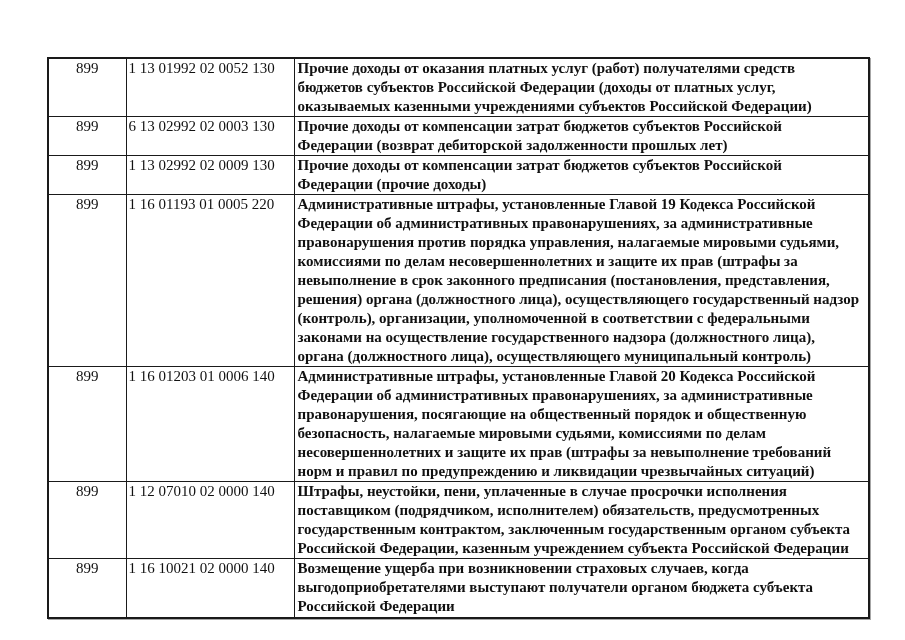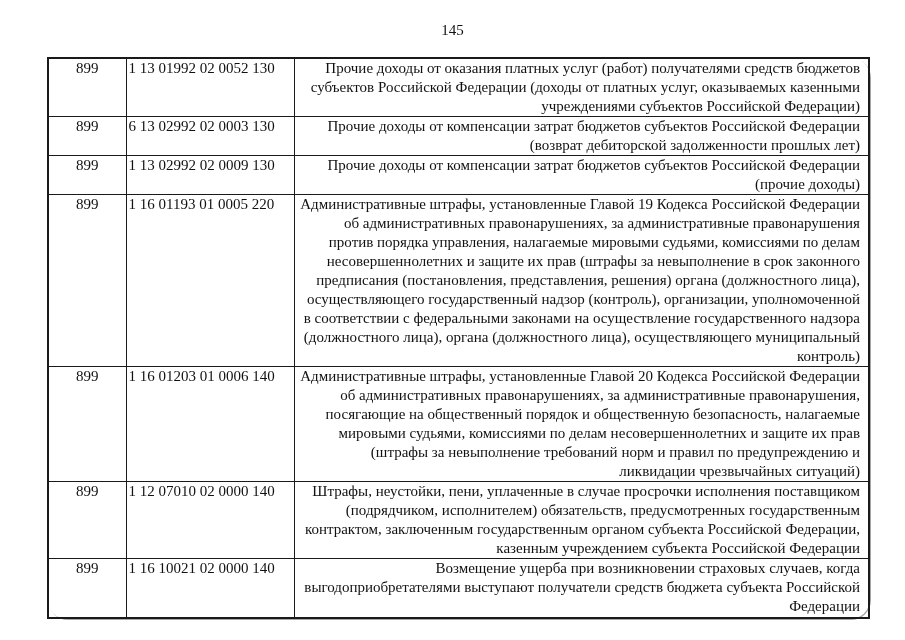--- a/index.html
+++ b/index.html
@@ -23,48 +23,46 @@
     line-height: 19px;
   }
   .codes-table {
     position: absolute;
     top: 57px; left: 47px;
     width: 821px;
     border-collapse: collapse;
     table-layout: fixed;
     font-size: 15px;
     line-height: 19px;
-    border-radius: 20px;
   }
   .codes-table col.col-admin { width: 78px; }
   .codes-table col.col-kbk   { width: 168px; }
   .codes-table col.col-desc  { width: 575px; }
   .codes-table, .codes-table td { border: 1px solid #1a1a1a; }
   .codes-table { border: 2px solid #1a1a1a; box-shadow: 1px 1px 0 rgba(0,0,0,0.35); }
   .codes-table td {
     vertical-align: top;
     padding: 0 2px;
   }
   td.cell-admin { text-align: center; }
   td.cell-kbk   { white-space: nowrap; }
-  td.cell-desc  { text-align: right; padding: 0 8px 0 3px; }
+  td.cell-desc  { text-align: left; padding: 0 8px 0 3px; font-weight: bold; }
   tr.r0 { height: 57px; }
   tr.r1 { height: 37px; }
   tr.r2 { height: 38px; }
   tr.r3 { height: 163px; }
   tr.r4 { height: 113px; }
   tr.r5 { height: 73px; }
   tr.r6 { height: 59px; }
 </style>
 </head>
 <body>
 
 <div class="page">
 
-  <div class="page-number">145</div>
 
   <table class="codes-table">
     <colgroup>
       <col class="col-admin">
       <col class="col-kbk">
       <col class="col-desc">
     </colgroup>
     <tbody>
       <tr class="r0">
         <td class="cell-admin">899</td>
@@ -92,18 +90,18 @@
         <td class="cell-desc">Административные штрафы, установленные Главой 20 Кодекса Российской Федерации об административных правонарушениях, за административные правонарушения, посягающие на общественный порядок и общественную безопасность, налагаемые мировыми судьями, комиссиями по делам несовершеннолетних и защите их прав (штрафы за невыполнение требований норм и правил по предупреждению и ликвидации чрезвычайных ситуаций)</td>
       </tr>
       <tr class="r5">
         <td class="cell-admin">899</td>
         <td class="cell-kbk">1 12 07010 02 0000 140</td>
         <td class="cell-desc">Штрафы, неустойки, пени, уплаченные в случае просрочки исполнения поставщиком (подрядчиком, исполнителем) обязательств, предусмотренных государственным контрактом, заключенным государственным органом субъекта Российской Федерации, казенным учреждением субъекта Российской Федерации</td>
       </tr>
       <tr class="r6">
         <td class="cell-admin">899</td>
         <td class="cell-kbk">1 16 10021 02 0000 140</td>
-        <td class="cell-desc">Возмещение ущерба при возникновении страховых случаев, когда выгодоприобретателями выступают получатели средств бюджета субъекта Российской Федерации</td>
+        <td class="cell-desc">Возмещение ущерба при возникновении страховых случаев, когда выгодоприобретателями выступают получатели органом бюджета субъекта Российской Федерации</td>
       </tr>
     </tbody>
   </table>
 
 </div>
 
 </body></html>

